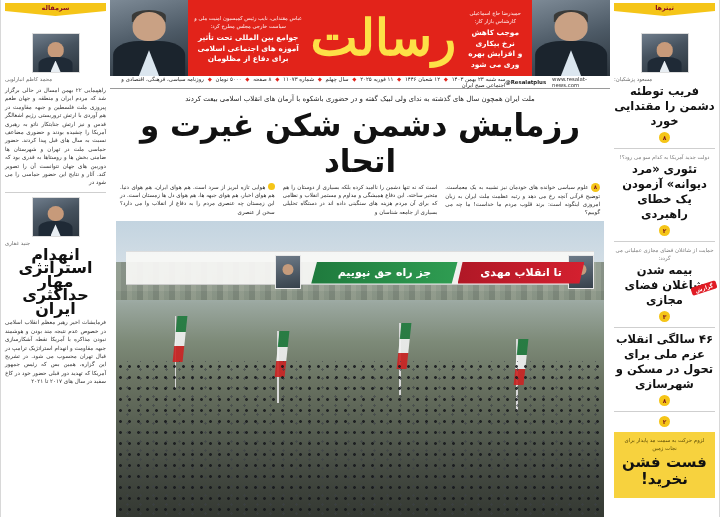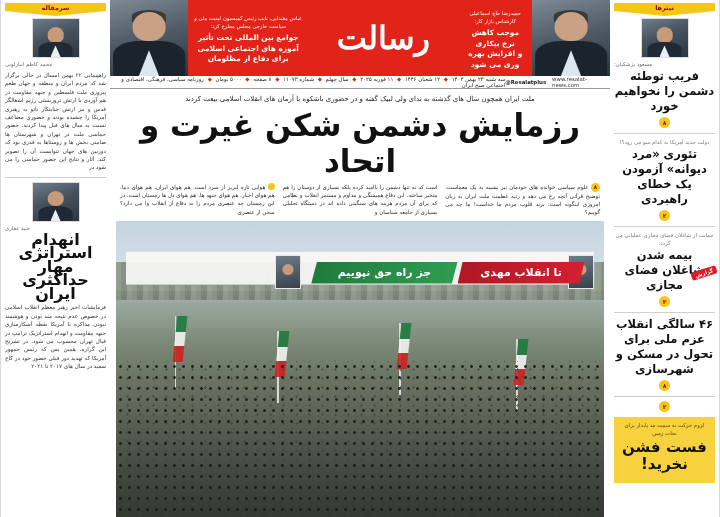--- a/index.html
+++ b/index.html
@@ -33,21 +33,21 @@
     flex: 1 1 auto;
     position: relative;
     overflow: hidden;
     background: #ffffff;
   }
 
   
   .ribbon {
     position: relative;
     height: 13px;
-    margin-bottom: 2px;
+    margin-bottom: 17px;
   }
   .ribbon-bg {
     position: absolute; inset: 0;
     background: #f5c518;
     clip-path: polygon(0 0, 100% 0, 100% 62%, 50% 100%, 0 62%);
   }
   .ribbon-txt {
     position: relative;
     text-align: center;
     font-size: 6.5px;
@@ -180,21 +180,21 @@
     display: flex; flex-direction: column; justify-content: center;
   }
   .mq-attr { font-size: 5.2px; line-height: 7.6px; opacity: .95; margin-bottom: 3px; }
   .mq-line { font-size: 7.4px; font-weight: bold; line-height: 10.5px; }
   .mast-logo {
     width: 150px; flex: 0 0 150px;
     display: flex; align-items: center; justify-content: center;
     position: relative;
   }
   .logo-text {
-    font-size: 32px; font-weight: bold; color: #ffffff;
+    font-size: 50px; font-weight: bold; color: #fde047;
     line-height: 50px; letter-spacing: -2px;
     font-family: Liberation Serif, serif;
   }
   .corner {
     position: absolute; top: 0; width: 0; height: 0;
     border-style: solid;
   }
   .corner-l { left: 0;  border-width: 13px 13px 0 0; border-color: #f5c518 transparent transparent transparent; }
   .corner-r { right: 0; border-width: 13px 0 0 13px; border-color: #f5c518 transparent transparent transparent; }
   .corner-num {
@@ -325,21 +325,21 @@
       <div class="ribbon-txt">تیترها</div>
     </div>
 
     <div class="sb-item">
       <div class="sb-photo">
         <div class="head"></div>
         <div class="body"></div>
         <div class="shirt"></div>
       </div>
       <div class="sb-byline">مسعود پزشکیان:</div>
-      <div class="sb-title">فریب توطئه دشمن را نخواهیم خورد</div>
+      <div class="sb-title">فریب توطئه دشمن را مقتدایی خورد</div>
       <div class="pg-badge">۸</div>
     </div>
     <div class="divider"></div>
 
     <div class="sb-item">
       <div class="sb-kicker">دولت جدید آمریکا به کدام سو می رود؟!</div>
       <div class="sb-title">تئوری «مرد دیوانه» آزمودن یک خطای راهبردی</div>
       <div class="pg-badge">۲</div>
     </div>
     <div class="divider"></div>

